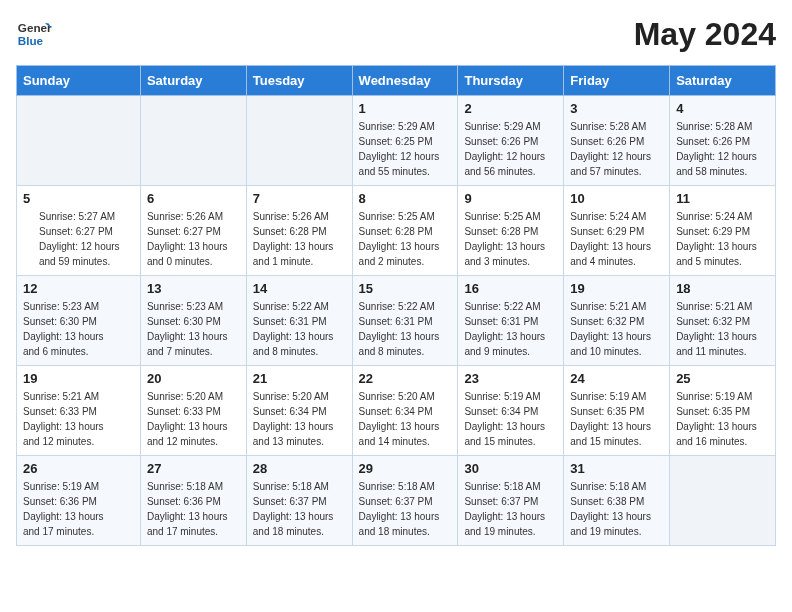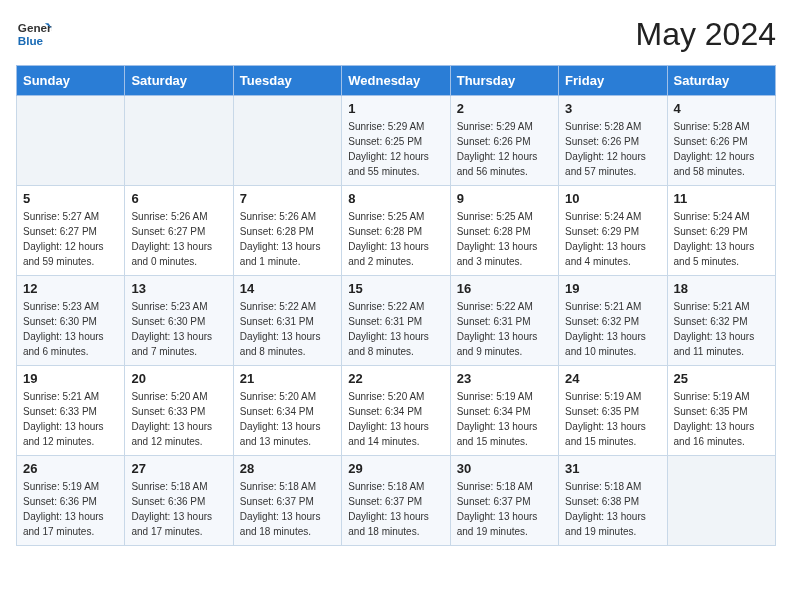--- a/index.html
+++ b/index.html
@@ -23,21 +23,21 @@
     }
     .logo-icon {
       width: 36px;
       height: 36px;
     }
     .title-block {
       text-align: right;
     }
     .month-year {
       font-size: 32px;
-      font-weight: normal;
+      font-weight: bold;
       color: #222;
     }
     .location {
       font-size: 16px;
       color: #444;
     }
     table {
       width: 100%;
       border-collapse: collapse;
     }
@@ -141,21 +141,21 @@
           <div class="day-number">4</div>
           <div class="day-info" style="white-space: pre-line;">Sunrise: 5:28 AM
 Sunset: 6:26 PM
 Daylight: 12 hours
 and 58 minutes.</div>
         </td>
       </tr>
       <tr>
         <td>
           <div class="day-number">5</div>
-          <div class="day-info" style="white-space: pre-line;">Sunrise: 5:27 AM
+          <div class="day-info" style="white-space: pre-line; margin-left: 16px;">Sunrise: 5:27 AM
 Sunset: 6:27 PM
 Daylight: 12 hours
 and 59 minutes.</div>
         </td>
         <td>
           <div class="day-number">6</div>
           <div class="day-info" style="white-space: pre-line;">Sunrise: 5:26 AM
 Sunset: 6:27 PM
 Daylight: 13 hours
 and 0 minutes.</div>

